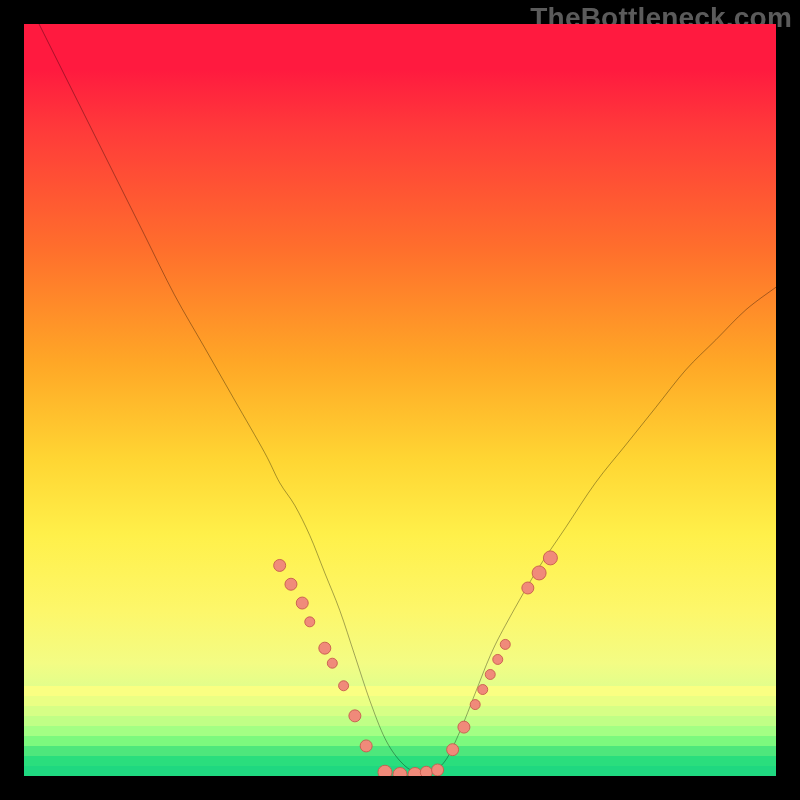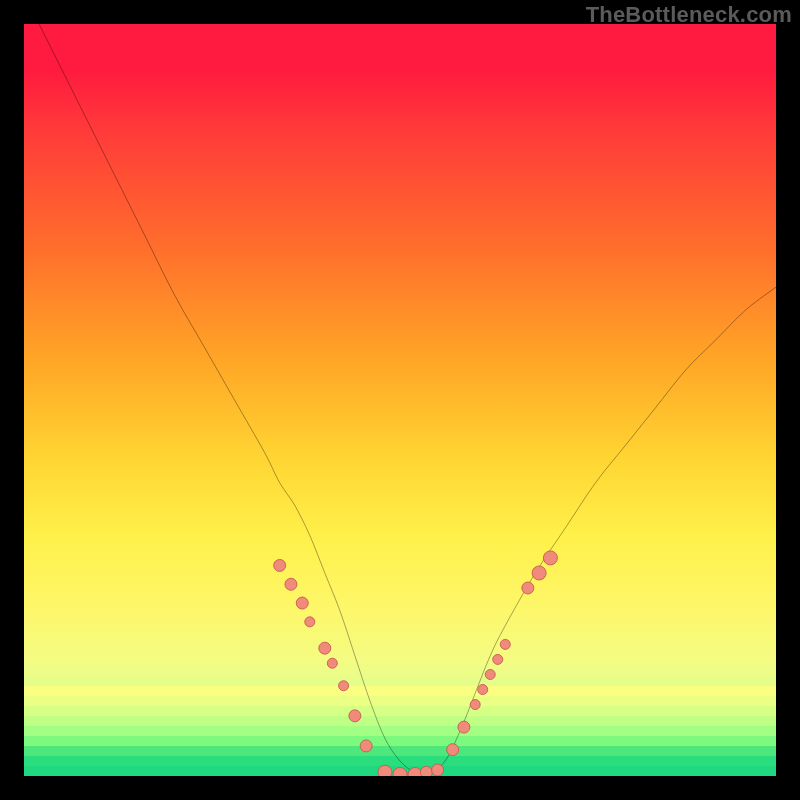--- a/index.html
+++ b/index.html
@@ -52,21 +52,21 @@
     position: absolute;
     left: 0;
     width: 100%;
     height: 4px;
   }
   .watermark {
     position: absolute;
     top: 2px;
     right: 8px;
     color: #5b5b5b;
-    font-size: 22px;
+    font-size: 28px;
     font-weight: 600;
     letter-spacing: 0.2px;
     user-select: none;
   }
   svg.curve {
     position: absolute;
     left: 0; top: 0;
     width: 100%;
     height: 100%;
   }

